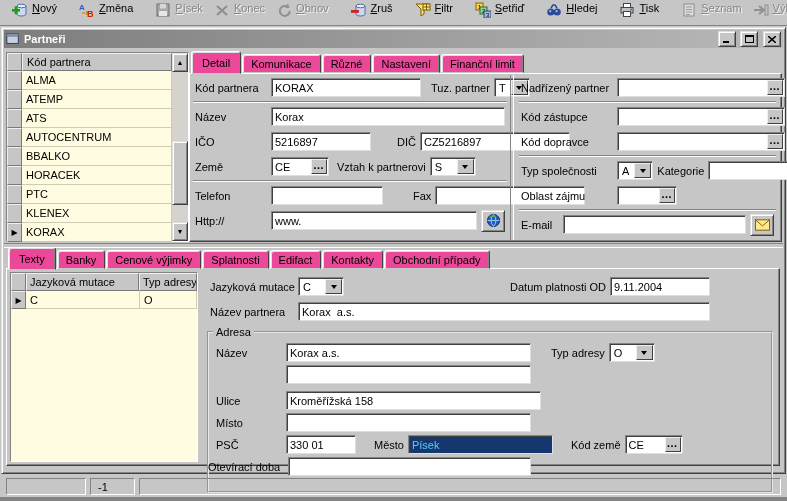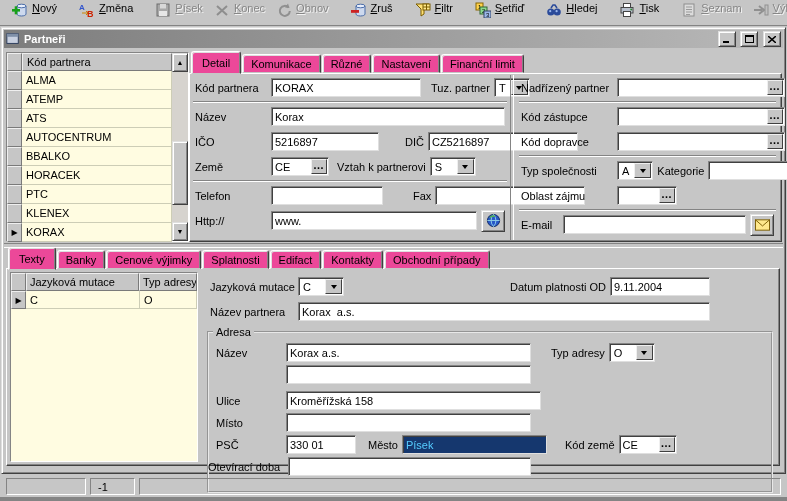--- a/index.html
+++ b/index.html
@@ -309,21 +309,21 @@
           </div>
           <div class="hdiv"></div>
           <div class="frow">
             <span class="lb w72">Název</span>
             <div class="iwrap" style="flex:1">
                 <input value="Korax" style="">
               </div>
           </div>
           <div class="frow">
             <span class="lb w72">IČO</span>
-            <div class="iwrap" style="width:108px">
+            <div class="iwrap" style="width:100px">
                 <input value="5216897" style="">
               </div>
             <span class="lb" style="margin-left:22px">DIČ</span>
             <div class="iwrap" style="flex:1">
                 <input value="CZ5216897" style="">
               </div>
           </div>
           <div class="frow">
             <span class="lb w72">Země</span>
             <div class="iwrap" style="width:58px">
@@ -508,21 +508,21 @@
             <span class="lb w66">Místo</span>
             <div class="iwrap" style="width:245px">
                 <input value="" style="">
               </div>
           </div>
           <div class="frow">
             <span class="lb w66">PSČ</span>
             <div class="iwrap" style="width:70px">
                 <input value="330 01" style="">
               </div>
-            <span class="lb" style="margin-left:8px">Město</span>
+            <span class="lb" style="margin-left:14px">Město</span>
             <div class="iwrap sel" style="width:145px">
                 <input value="Písek" style="">
               </div>
             <span class="lb" style="margin-left:14px">Kód země</span>
             <div class="iwrap" style="width:58px">
                 <input value="CE" style="">
                 <div class="dots">…</div>
               </div>
           </div>
           <div class="frow">

